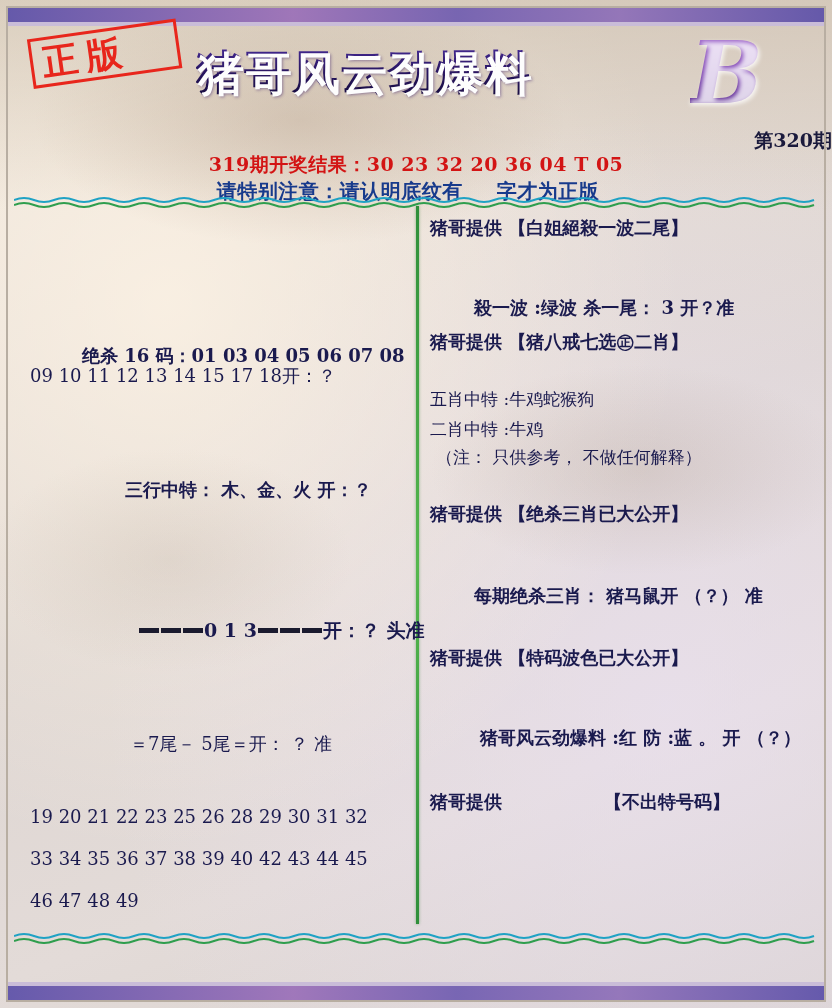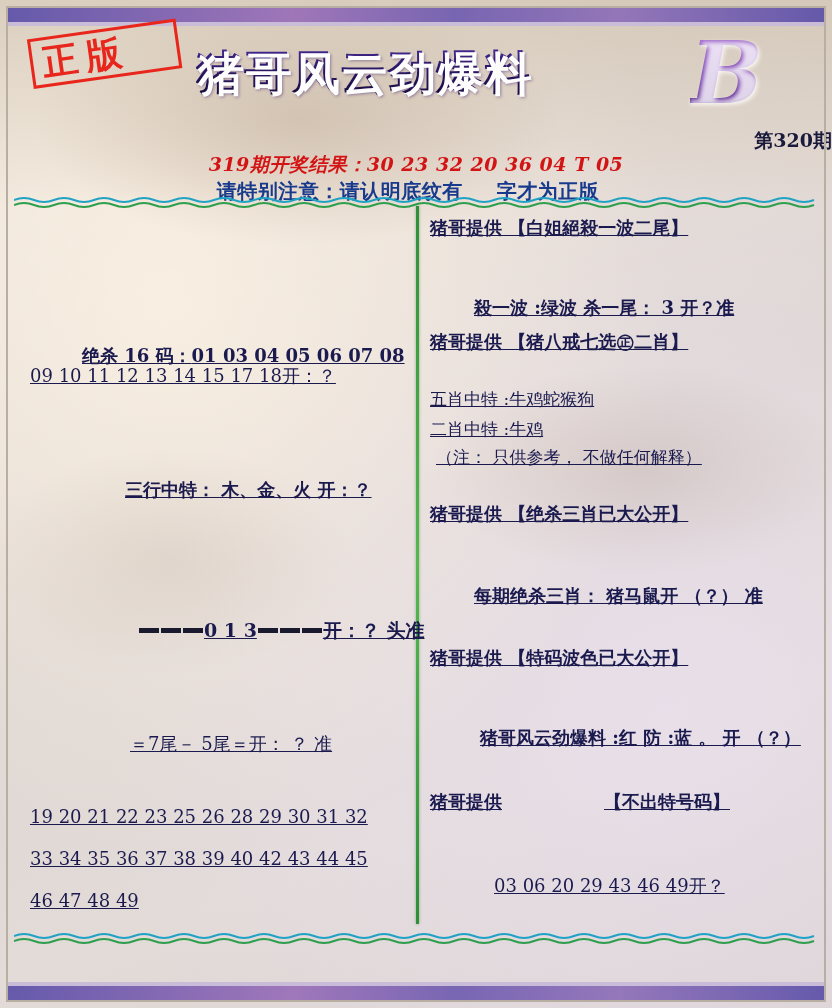--- a/index.html
+++ b/index.html
@@ -134,21 +134,20 @@
   .result-line {
     position: absolute;
     left: 0; right: 0;
     top: 152px;
     text-align: center;
     font-family: "DejaVu Serif", serif;
     font-size: 19px;
     font-weight: bold;
     color: #d31414;
     letter-spacing: 0.5px;
-    font-style: italic;
   }
   .notice-line {
     position: absolute;
     left: 0; right: 16px;
     top: 178px;
     text-align: center;
     font-family: "DejaVu Serif", serif;
     font-size: 20px;
     font-weight: bold;
     color: #173a8c;
@@ -176,21 +175,20 @@
     background: linear-gradient(180deg,#2f8f3a,#56b84e 50%,#2f8f3a);
     box-shadow: 0 0 3px rgba(40,120,40,0.5);
   }
 
   
   .tx {
     position: absolute;
     font-family: "DejaVu Serif", serif;
     color: #141432;
     white-space: nowrap;
-    text-decoration: underline;
   }
   .bold { font-weight: bold; }
   .navy { color: #1a1a4e; }
   .f17 { font-size: 17px; }
   .f18 { font-size: 18px; }
   .f19 { font-size: 19px; }
 
   .dash {
     display: inline-block;
     width: 20px;
@@ -273,21 +271,20 @@
   <div class="tx f17 navy" style="left:436px; top:446px;">（注： 只供参考，  不做任何解释）</div>
 
   <div class="tx f18 bold navy" style="left:430px; top:502px;">猪哥提供 【绝杀三肖已大公开】</div>
   <div class="tx f18 bold navy" style="left:474px; top:584px;">每期绝杀三肖：  猪马鼠开 （？） 准</div>
 
   <div class="tx f18 bold navy" style="left:430px; top:646px;">猪哥提供 【特码波色已大公开】</div>
   <div class="tx f18 bold navy" style="left:480px; top:726px;">猪哥风云劲爆料 :红   防 :蓝  。  开 （？）</div>
 
   <div class="tx f18 bold navy" style="left:430px; top:790px;text-align:right;">猪哥提供</div>
   <div class="tx f18 bold navy" style="left:604px; top:790px;">【不出特号码】</div>
-  <div class="tx f18 navy" style="left:494px; top:874px;">03  06  20  29  43  46  49开？</div>
 
   <div class="wave" style="top:932px;">
     <svg width="804" height="12" viewBox="0 0 804 12" xmlns="http://www.w3.org/2000/svg">
       <path d="M0 4 Q 10 0 20 4 T 40 4 T 60 4 T 80 4 T 100 4 T 120 4 T 140 4 T 160 4 T 180 4 T 200 4 T 220 4 T 240 4 T 260 4 T 280 4 T 300 4 T 320 4 T 340 4 T 360 4 T 380 4 T 400 4 T 420 4 T 440 4 T 460 4 T 480 4 T 500 4 T 520 4 T 540 4 T 560 4 T 580 4 T 600 4 T 620 4 T 640 4 T 660 4 T 680 4 T 700 4 T 720 4 T 740 4 T 760 4 T 780 4 T 800 4" fill="none" stroke="#1fa2c4" stroke-width="2"></path>
       <path d="M0 9 Q 10 5 20 9 T 40 9 T 60 9 T 80 9 T 100 9 T 120 9 T 140 9 T 160 9 T 180 9 T 200 9 T 220 9 T 240 9 T 260 9 T 280 9 T 300 9 T 320 9 T 340 9 T 360 9 T 380 9 T 400 9 T 420 9 T 440 9 T 460 9 T 480 9 T 500 9 T 520 9 T 540 9 T 560 9 T 580 9 T 600 9 T 620 9 T 640 9 T 660 9 T 680 9 T 700 9 T 720 9 T 740 9 T 760 9 T 780 9 T 800 9" fill="none" stroke="#2f9e4e" stroke-width="2"></path>
     </svg>
   </div>
 
   <div class="bottombar2"></div>
   <div class="bottombar"></div>

